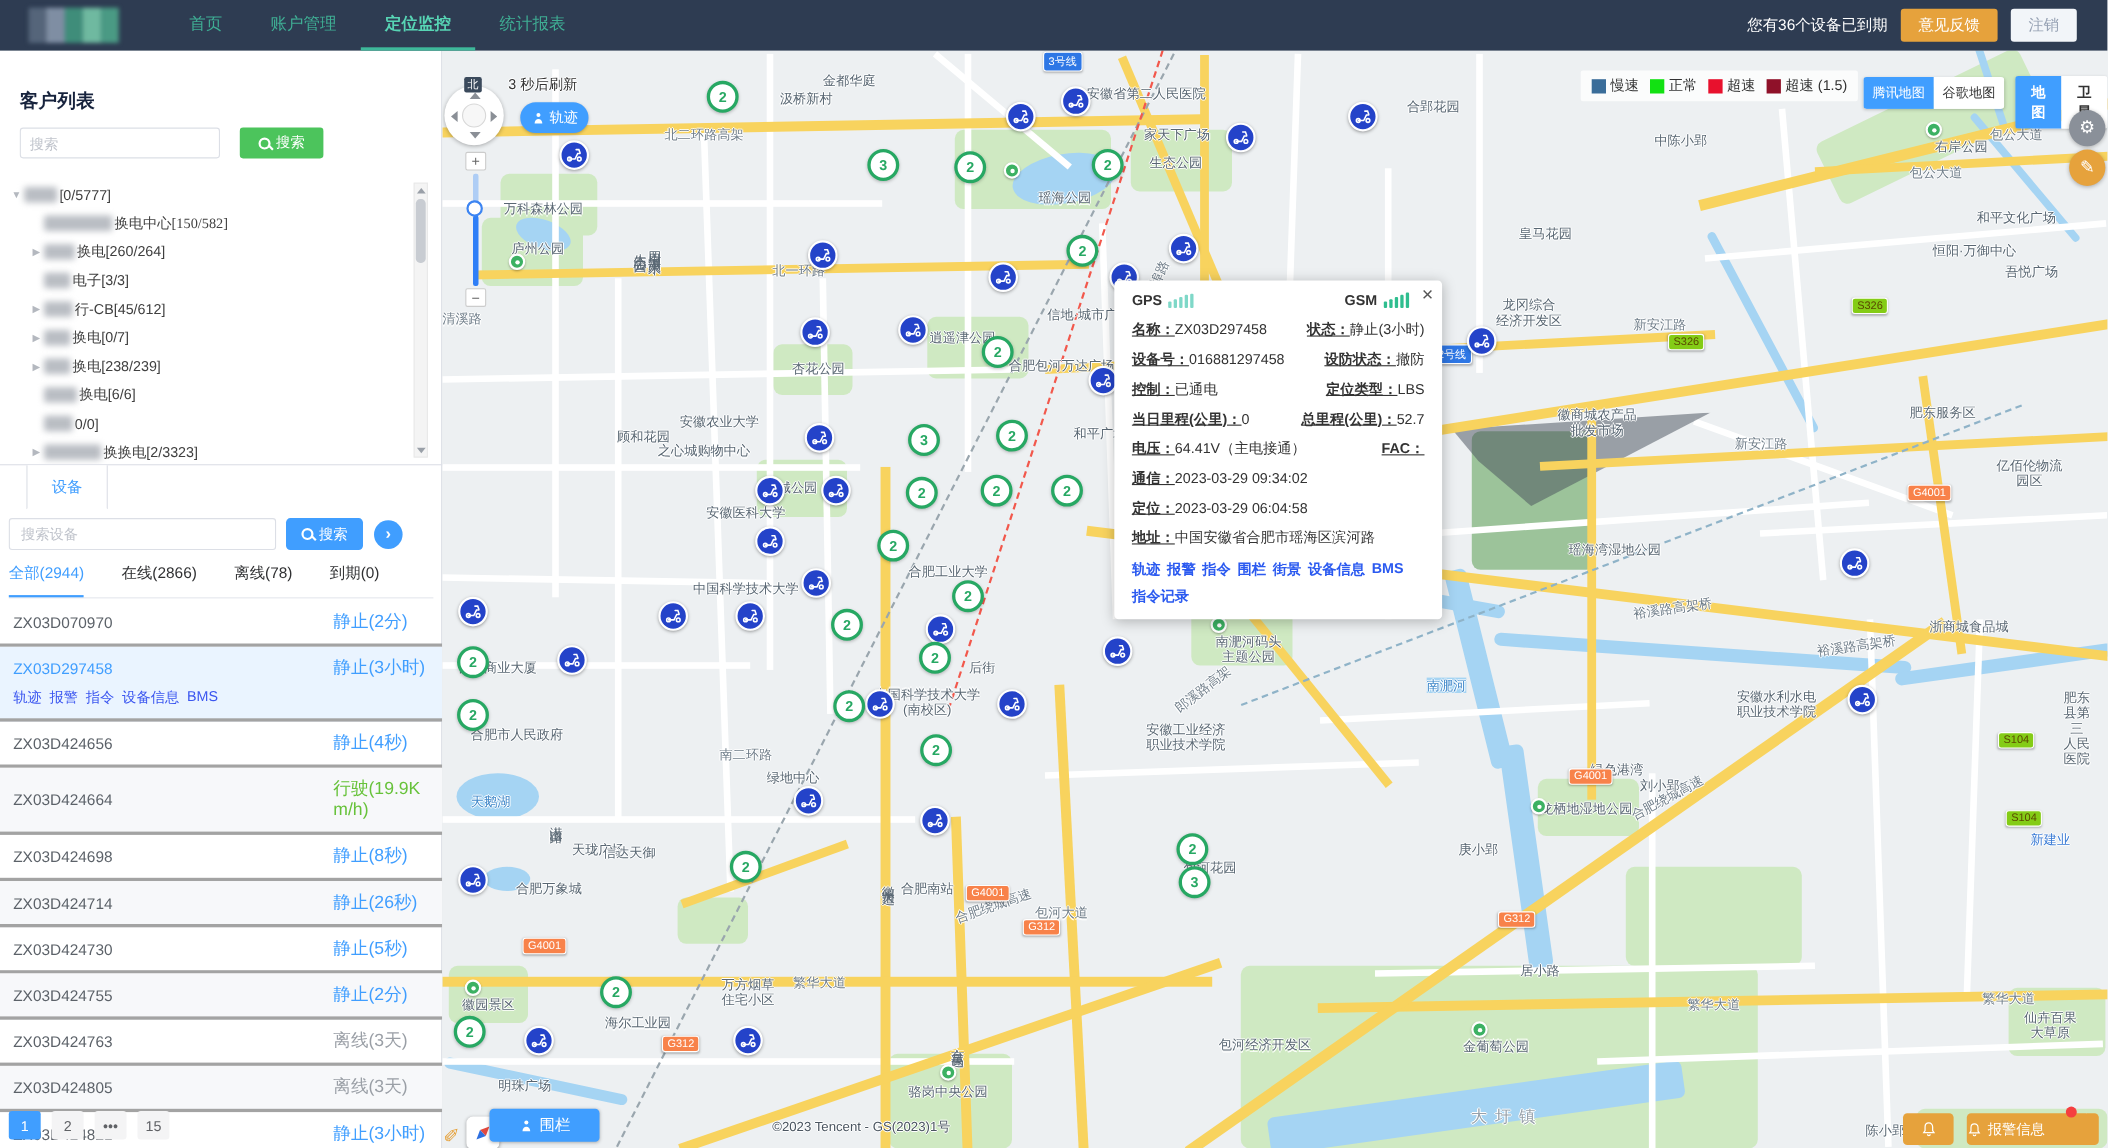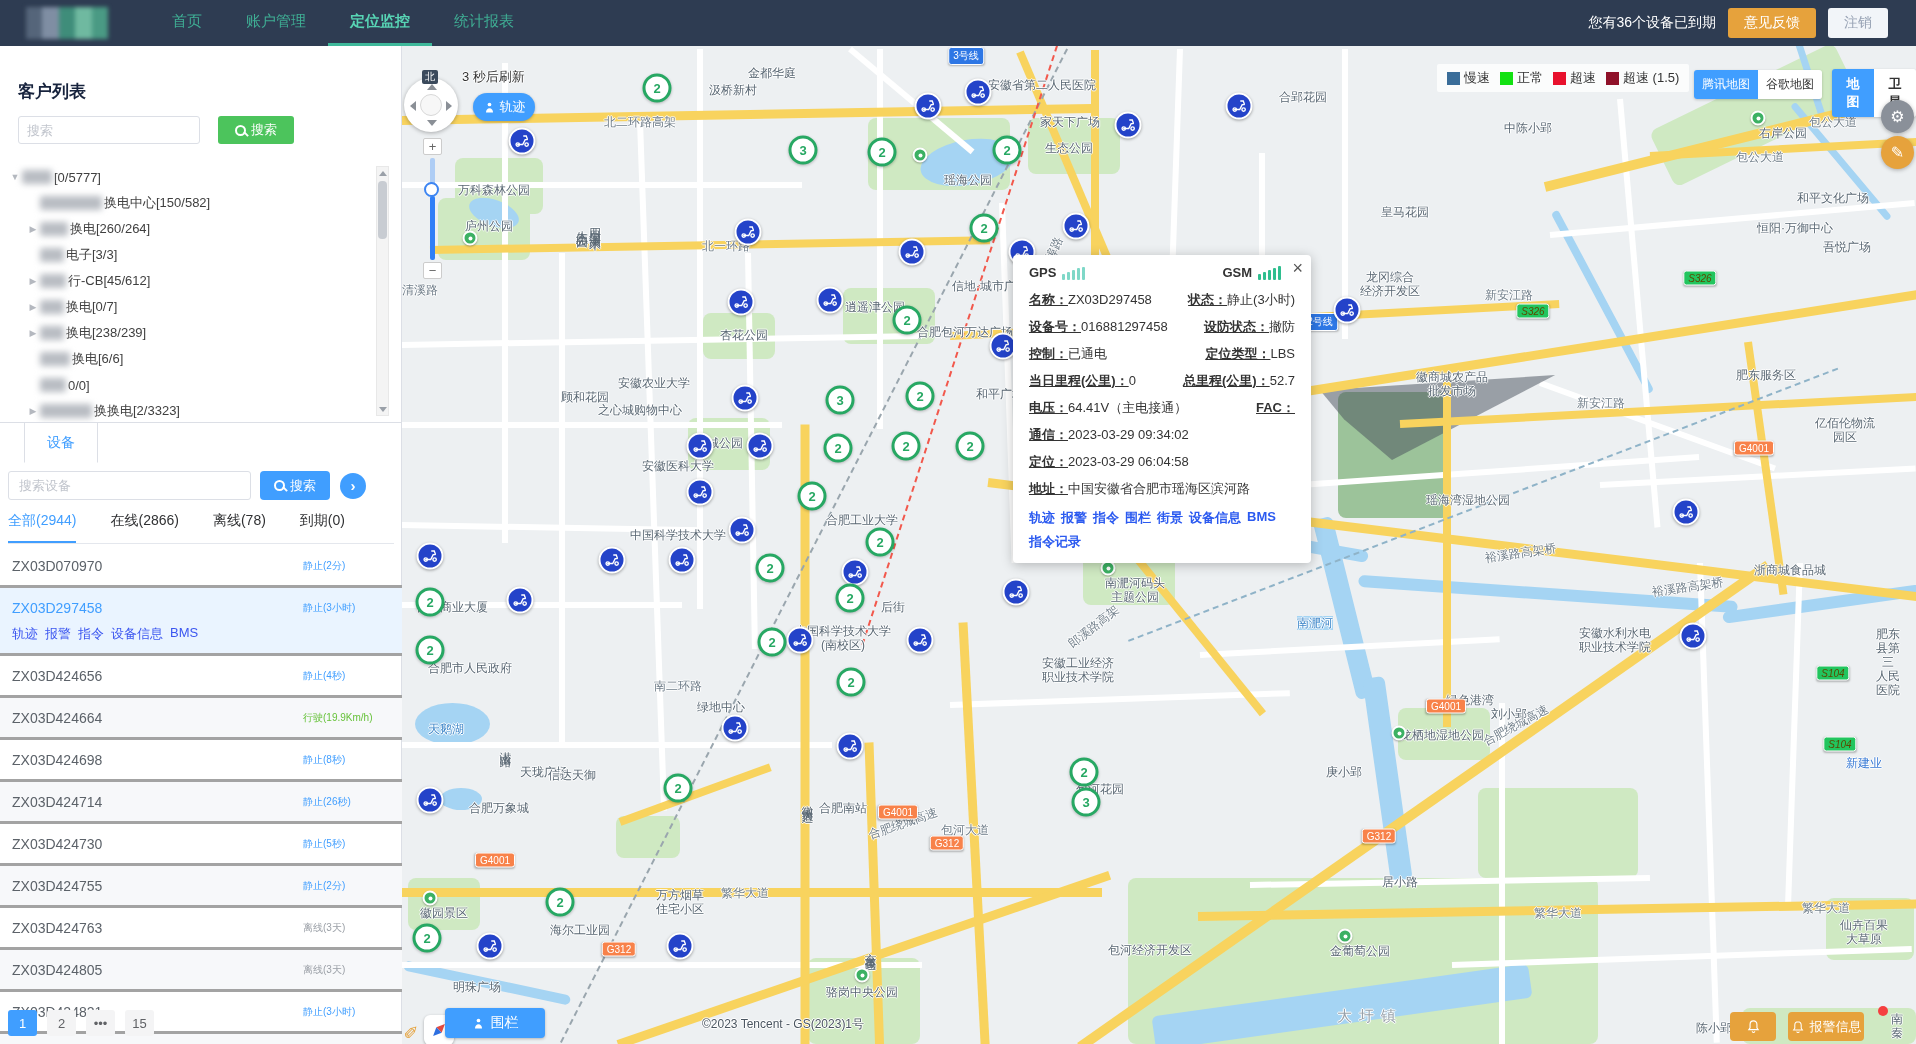--- a/index.html
+++ b/index.html
@@ -44,21 +44,21 @@
   .dev-tabs { position:absolute; left:8px; top:466px; width:386px; height:32px; display:flex; gap:34px; border-bottom:1px solid #e4e7ed; }
   .dev-filter { font-size:14px; color:#303133; cursor:pointer; padding-bottom:8px; border-bottom:2px solid transparent; }
   .dev-filter.active { color:#409eff; border-bottom:2px solid #409eff; }
 
   .dev-list { position:absolute; left:0; top:500px; width:402px; height:508px; overflow:hidden; }
   .dev-row { position:relative; padding:10px 12px; border-bottom:3px solid #a3a3a3; display:flex; align-items:center; cursor:pointer; }
   .dev-row.alt { background:#f7f8fa; }
   .dev-row.selected { background:#eaf4ff; display:block; }
   .dev-name { font-size:14px; color:#5c6269; flex:1 1 auto; }
   .dev-row.selected .dev-name { color:#409eff; }
-  .dev-status { flex:0 0 115px; width:115px; font-size:10px; word-break:break-all; line-height:19px;padding-left:28px; }
+  .dev-status { flex:0 0 115px; width:115px; font-size:16px; word-break:break-all; line-height:19px;padding-left:28px; }
   .st-static { color:#409eff; } .st-moving { color:#67c23a; } .st-offline { color:#9a9fa6; }
   .dev-links { margin-top:8px; font-size:13px; color:#3b56f0; display:flex; gap:7px; }
   .dev-links span { cursor:pointer; }
   .sel-flex { display:flex; align-items:center; }
   .pager { position:absolute; left:8px; bottom:8px; display:flex; gap:10px; }
   .page-btn { min-width:29px; height:26px; padding:0 6px; background:#f4f4f5; border:none; border-radius:3px; color:#606266; font-size:13px; cursor:pointer; }
   .page-btn.active { background:#409eff; color:#fff; }
 
   
   .map { position:absolute; left:402px; top:46px; width:1514px; height:998px; background:#edf0f2; overflow:hidden; }
@@ -73,21 +73,21 @@
 
   .map-label { position:absolute; transform:translate(-50%,-50%); font-size:12px; color:#596773; z-index:4; white-space:pre-line; text-align:center; line-height:14px;
     text-shadow:1px 0 0 #fff,-1px 0 0 #fff,0 1px 0 #fff,0 -1px 0 #fff; pointer-events:none; }
   .map-label.road { color:#6f7d89; }
   .map-label.water { color:#3f87c9; }
   .map-label.blue { color:#3a7bd5; }
   .map-label.big { font-size:15px; letter-spacing:7px; color:#97a1aa; }
   .map-label.vert { writing-mode:vertical-rl; line-height:13px; letter-spacing:2px; }
   .badge { position:absolute; transform:translate(-50%,-50%); z-index:4; font-size:10px; border-radius:3px; padding:1px 4px; color:#fff; border:1px solid #fff; box-shadow:0 1px 2px rgba(0,0,0,.25); text-shadow:none; }
   .badge.gs { background:#f8824a; }
-  .badge.ss { background:#22c55e; color:#5a4a00;font-style:italic; }
+  .badge.ss { background:#84cc16; color:#5a4a00; }
   .badge.metro { background:#2e77e5; }
 
   .poi { position:absolute; transform:translate(-50%,-50%); width:15px; height:15px; border-radius:50%; background:#3cb163; border:2px solid #fff; box-shadow:0 1px 2px rgba(0,0,0,.3); z-index:4; }
   .poi::after { content:''; position:absolute; left:3.5px; top:3.5px; width:4px; height:4px; background:#fff; border-radius:50%; }
 
   .cluster { position:absolute; transform:translate(-50%,-50%); width:29px; height:29px; background:#fff; border:3px solid #27a863; border-radius:50%; color:#27a863; font-size:13px; font-weight:bold; display:flex; align-items:center; justify-content:center; z-index:5; box-shadow:0 1px 3px rgba(0,0,0,.25); cursor:pointer; }
   .cluster.big18 { width:34px; height:34px; }
   .vehicle { position:absolute; transform:translate(-50%,-50%); width:27px; height:27px; background:#2443c9; border:2px solid #fff; border-radius:50%; display:flex; align-items:center; justify-content:center; z-index:5; box-shadow:0 1px 3px rgba(0,0,0,.35); cursor:pointer; }
 
   
@@ -133,21 +133,21 @@
   .map-kind button { font-size:13px; font-weight:bold; padding:6px 9px; }
   .fab { position:absolute; width:33px; height:33px; border-radius:50%; border:none; color:#fff; z-index:12; cursor:pointer; font-size:16px; line-height:33px; text-align:center; box-shadow:0 1px 4px rgba(0,0,0,.3); }
   .fab-gear { left:1479px; top:54px; background:#8a9099; }
   .fab-edit { left:1479px; top:90px; background:#e6a23c; }
 
   .compass { position:absolute; left:22px; top:969px; width:30px; height:30px; background:#fff; border-radius:6px; box-shadow:0 1px 3px rgba(0,0,0,.3); z-index:12; display:flex; align-items:center; justify-content:center; cursor:pointer; }
   .pen-deco { position:absolute; left:2px; top:975px; z-index:12; color:#e6a23c; font-size:18px; transform:rotate(-90deg); }
   .btn-fence { position:absolute; left:43px; top:962px; width:100px; height:30px; background:#409eff; border:none; border-radius:4px; color:#fff; font-size:14px; cursor:pointer; z-index:13; display:flex; align-items:center; justify-content:center; gap:6px; box-shadow:0 1px 3px rgba(0,0,0,.25); }
   .copyright { position:absolute; left:300px; top:970px; font-size:12px; color:#4a5560; z-index:12; text-shadow:1px 0 0 #fff,-1px 0 0 #fff,0 1px 0 #fff,0 -1px 0 #fff; }
   .btn-bell { position:absolute; left:1328px; top:966px; width:46px; height:29px; background:#e6a23c; border:none; border-radius:4px; z-index:12; cursor:pointer; display:flex; align-items:center; justify-content:center; }
-  .btn-alarm { position:absolute; left:1386px; top:966px; width:76px; height:29px; background:#e6a23c; border:none; border-radius:4px; color:#fff; font-size:13px; z-index:12; cursor:pointer; display:flex; align-items:center; justify-content:center; gap:5px; }
+  .btn-alarm { position:absolute; left:1386px; top:966px; width:120px; height:29px; background:#e6a23c; border:none; border-radius:4px; color:#fff; font-size:13px; z-index:12; cursor:pointer; display:flex; align-items:center; justify-content:flex-start; gap:5px; }
   .alarm-dot { position:absolute; left:1476px; top:960px; width:10px; height:10px; background:#f53f3f; border-radius:50%; z-index:13; }
 
   .mag { width:11px; height:11px; border:2px solid currentColor; border-radius:50%; position:relative; display:inline-block; }
   .mag::after { content:''; position:absolute; width:6px; height:2px; background:currentColor; transform:rotate(45deg); right:-5px; bottom:-1px; }
 </style>
 </head>
 <body>
 
 <div id="app">
 
@@ -178,21 +178,21 @@
     <button class="btn-green">
         <span class="mag"></span>
         <span>搜索</span>
       </button>
     <div class="tree" id="tree">
         <div class="tree-item" style="padding-left: 8px;">
           <span class="tree-arrow">▼</span>
           <span class="blur-name" style="width: 30px;"></span>
           <span>[0/5777]</span>
         </div>
-        <div class="tree-item" style="padding-left: 26px;">
+        <div class="tree-item" style="padding-left: 26px; font-family: Liberation Serif, serif;">
           <span class="tree-arrow"></span>
           <span class="blur-name" style="width: 62px;"></span>
           <span>换电中心[150/582]</span>
         </div>
         <div class="tree-item" style="padding-left: 26px;">
           <span class="tree-arrow">▶</span>
           <span class="blur-name" style="width: 28px;"></span>
           <span>换电[260/264]</span>
         </div>
         <div class="tree-item" style="padding-left: 26px;">

